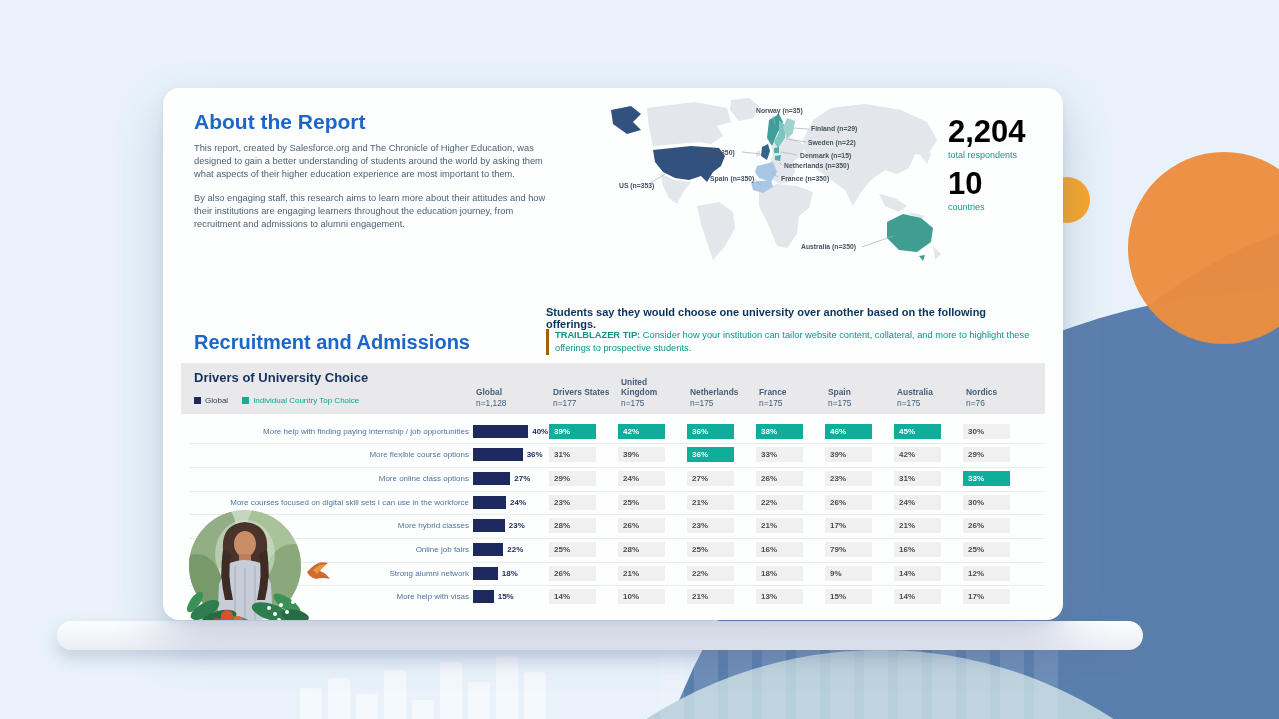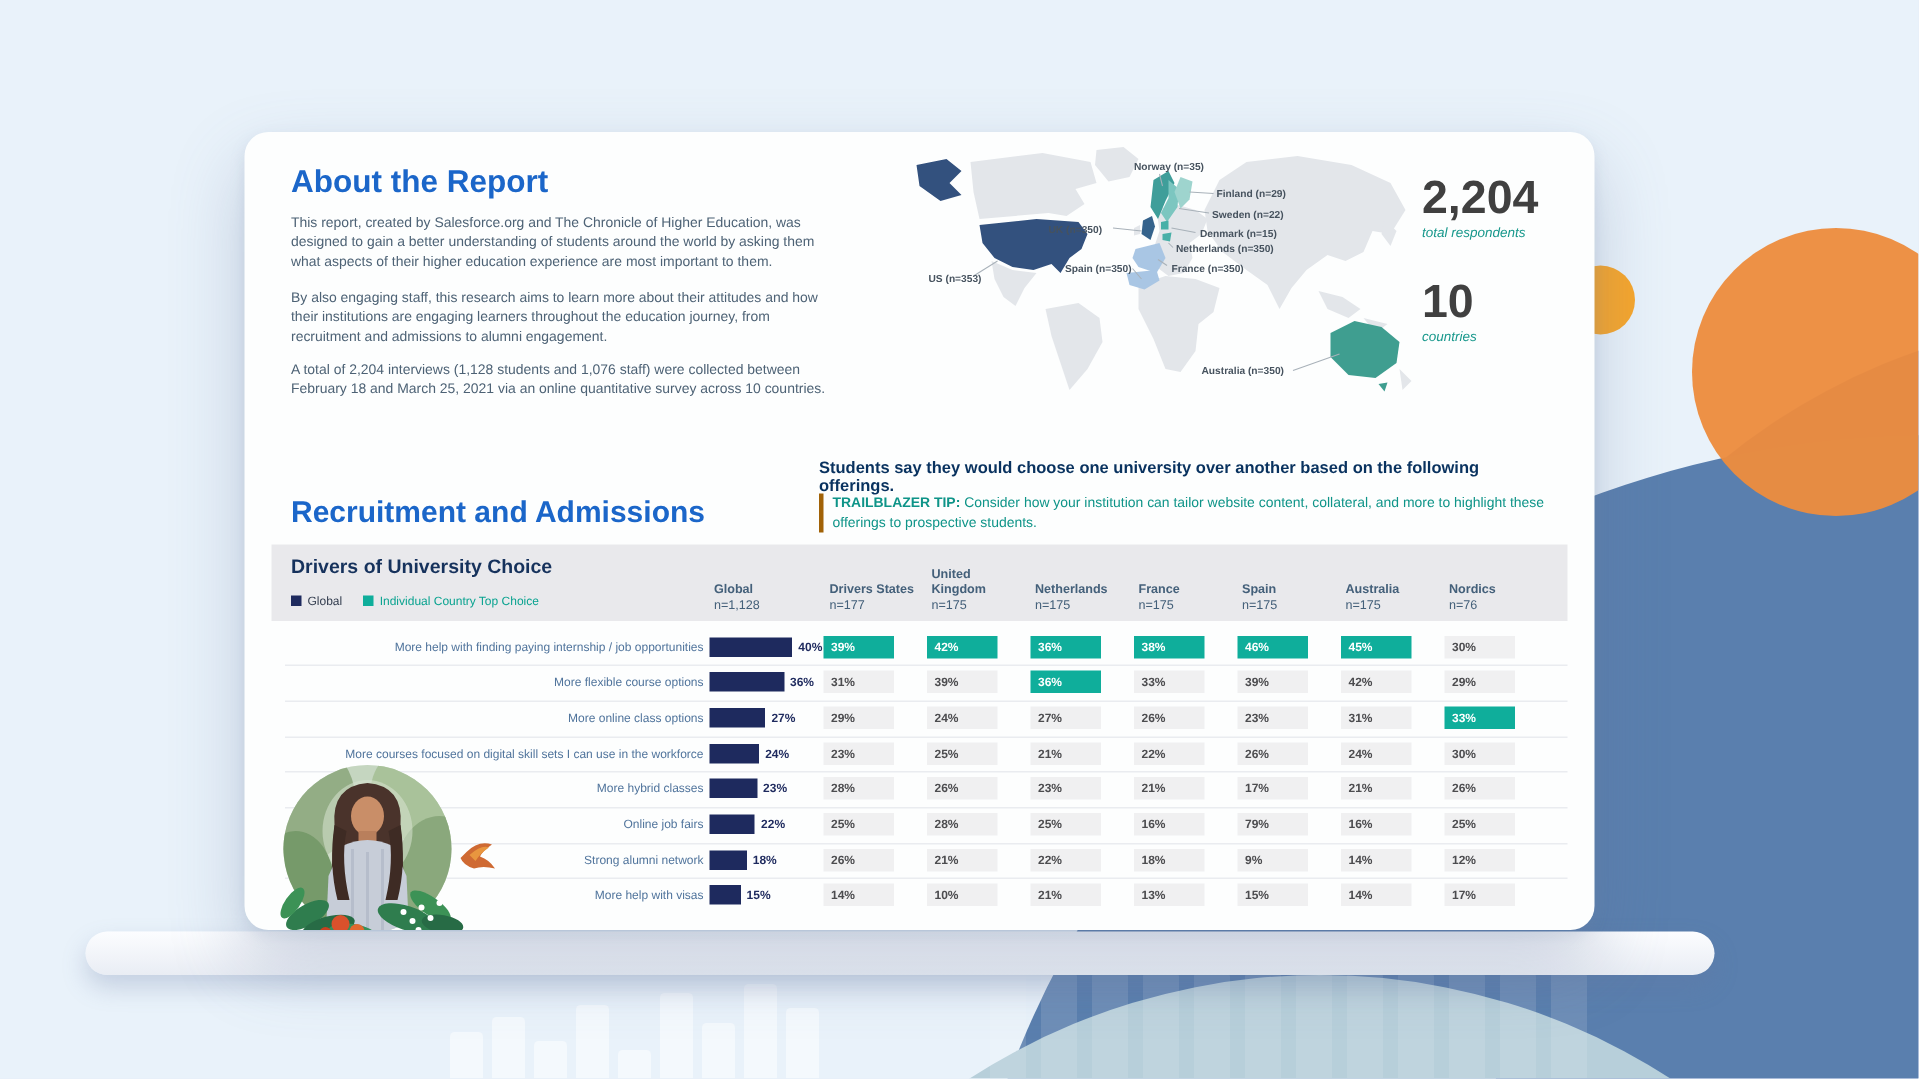--- a/index.html
+++ b/index.html
@@ -14,24 +14,24 @@
   .laptop-base{position:absolute;left:57px;top:621px;width:1086px;height:29px;border-radius:15px;
      background:linear-gradient(#fcfdff,#e9edf4);box-shadow:0 8px 16px rgba(100,120,160,.28);}
   .card{position:absolute;left:163px;top:88px;width:900px;height:532px;border-radius:16px;
      background:#fdfefe;box-shadow:0 22px 48px rgba(95,115,155,.30),0 4px 10px rgba(120,140,170,.15);
      overflow:hidden;}
   
   .about-title{position:absolute;left:31px;top:22px;font-size:21px;font-weight:700;color:#1b66c9;}
   .para{position:absolute;left:31px;width:364px;font-size:9.3px;line-height:1.42;color:#4d6275;}
   .p1{top:54px;} .p2{top:104px;} .p3{top:152px;}
   
-  .stat-num{font-size:31px;font-weight:700;color:#404040;line-height:1;}
-  .stat-label{font-size:9px;font-style:italic;color:#18988c;margin-top:3px;}
+  .stat-num{font-size:31px;font-weight:700;color:#000000;line-height:1;}
+  .stat-label{font-size:9px;color:#18988c;margin-top:3px;}
   .stat1{position:absolute;left:785px;top:28px;}
-  .stat2{position:absolute;left:785px;top:97px;}
+  .stat2{position:absolute;left:785px;top:80px;}
   
   #world-map{position:absolute;left:440px;top:6px;}
   .mlabel{font-size:6.8px;font-weight:700;fill:#46525e;font-family:"Liberation Sans",sans-serif;}
   .mline{stroke:#a8b1b9;stroke-width:.7;}
   .cont{fill:#e3e6ea;}
   
   .section-title{position:absolute;left:31px;top:243px;font-size:20px;font-weight:700;color:#1b66c9;}
   .callout{position:absolute;left:383px;top:218px;width:490px;font-size:11px;font-weight:700;color:#09325f;}
   .tip{position:absolute;left:383px;top:241px;width:478px;font-size:9.3px;line-height:1.4;
        color:#0e9488;border-left:3px solid #a16207;padding-left:6px;}
@@ -93,21 +93,20 @@
       <div class="wbar" style="left: 1034px; width: 24px; height: 71px; background: rgba(255, 255, 255, 0.12);"></div>
     </div>
 
   <div class="laptop-base"></div>
 
   <div class="card">
 
     <div class="about-title">About the Report</div>
     <div class="para p1">This report, created by Salesforce.org and The Chronicle of Higher Education, was designed to gain a better understanding of students around the world by asking them what aspects of their higher education experience are most important to them.</div>
     <div class="para p2">By also engaging staff, this research aims to learn more about their attitudes and how their institutions are engaging learners throughout the education journey, from recruitment and admissions to alumni engagement.</div>
-    <div class="para p3">A total of 2,204 interviews (1,128 students and 1,076 staff) were collected between February 18 and March 25, 2021 via an online quantitative survey across 10 countries.</div>
 
     <svg id="world-map" width="342" height="174" viewBox="0 0 342 174">
       <g class="cont">
         <path d="M128,6 L146,4 L156,12 L150,24 L136,27 L127,16 Z"></path>
         <path d="M44,14 L92,8 L124,14 L128,28 L114,32 L120,42 L108,50 L96,48 L50,52 L46,34 Z"></path>
         <path d="M58,80 L72,86 L88,88 L80,98 L74,110 L66,104 L60,92 Z"></path>
         <path d="M94,112 L116,108 L130,118 L132,134 L122,152 L110,166 L104,148 L98,130 Z"></path>
         <path d="M168,46 L180,42 L194,46 L202,52 L198,62 L190,68 L192,78 L186,88 L176,90 L168,84 L166,72 L170,60 Z"></path>
         <path d="M153,58 L157,56 L157,62 L153,63 Z"></path>
         <path d="M156,96 L174,90 L194,92 L210,98 L206,114 L196,122 L194,140 L184,154 L174,152 L166,132 L156,112 Z"></path>

